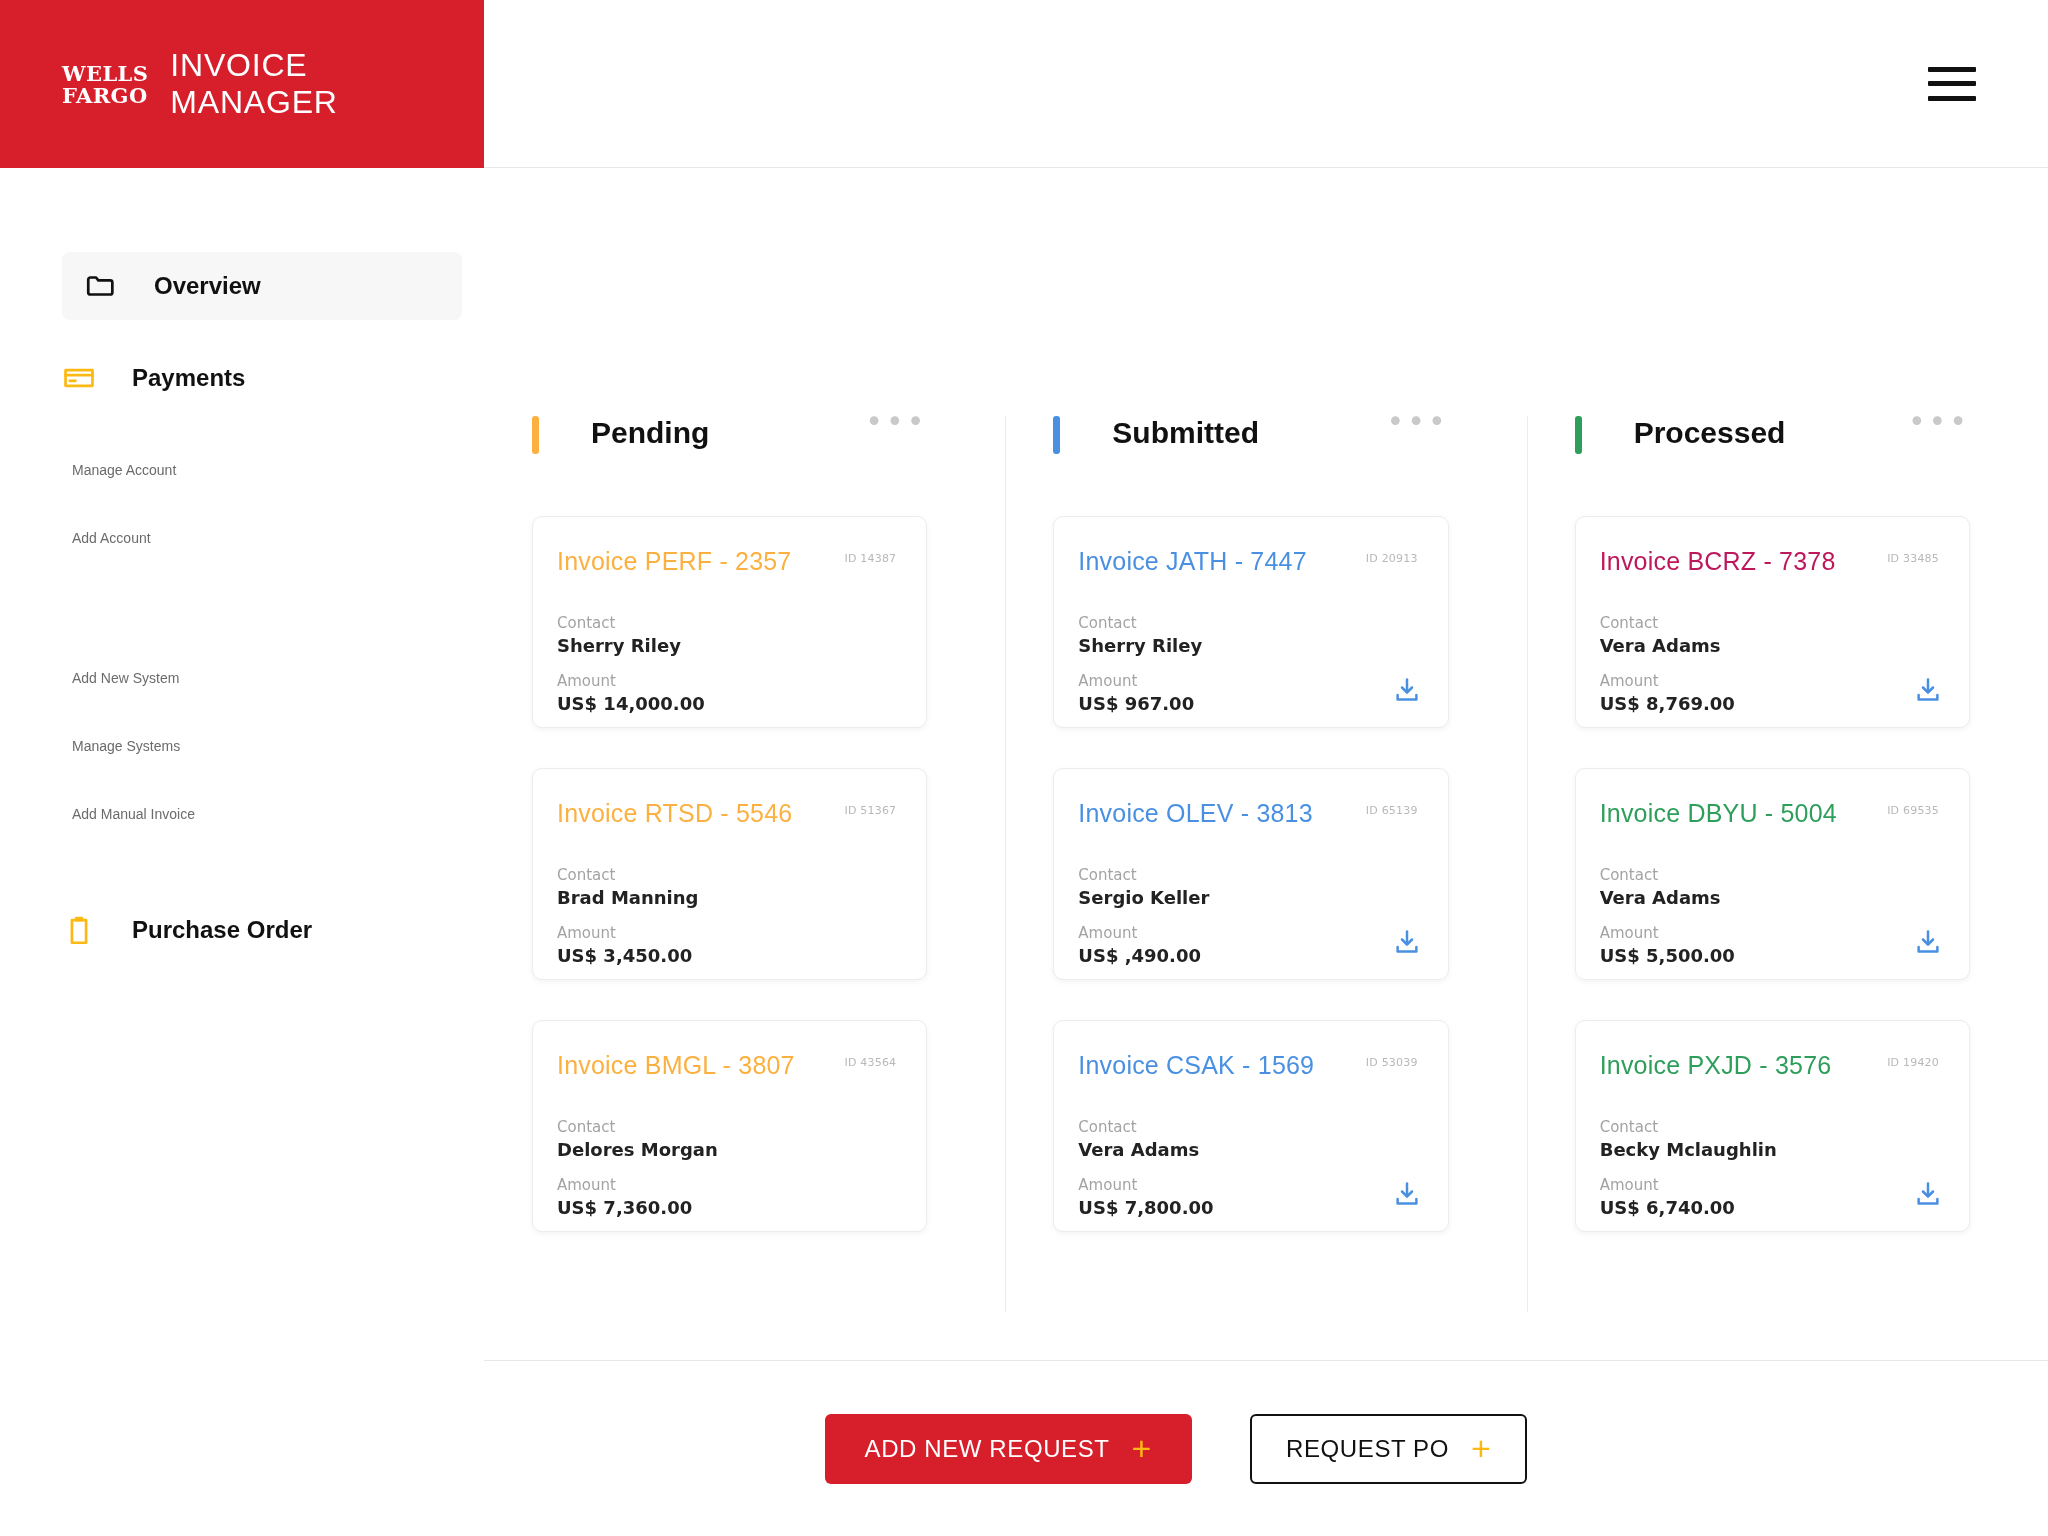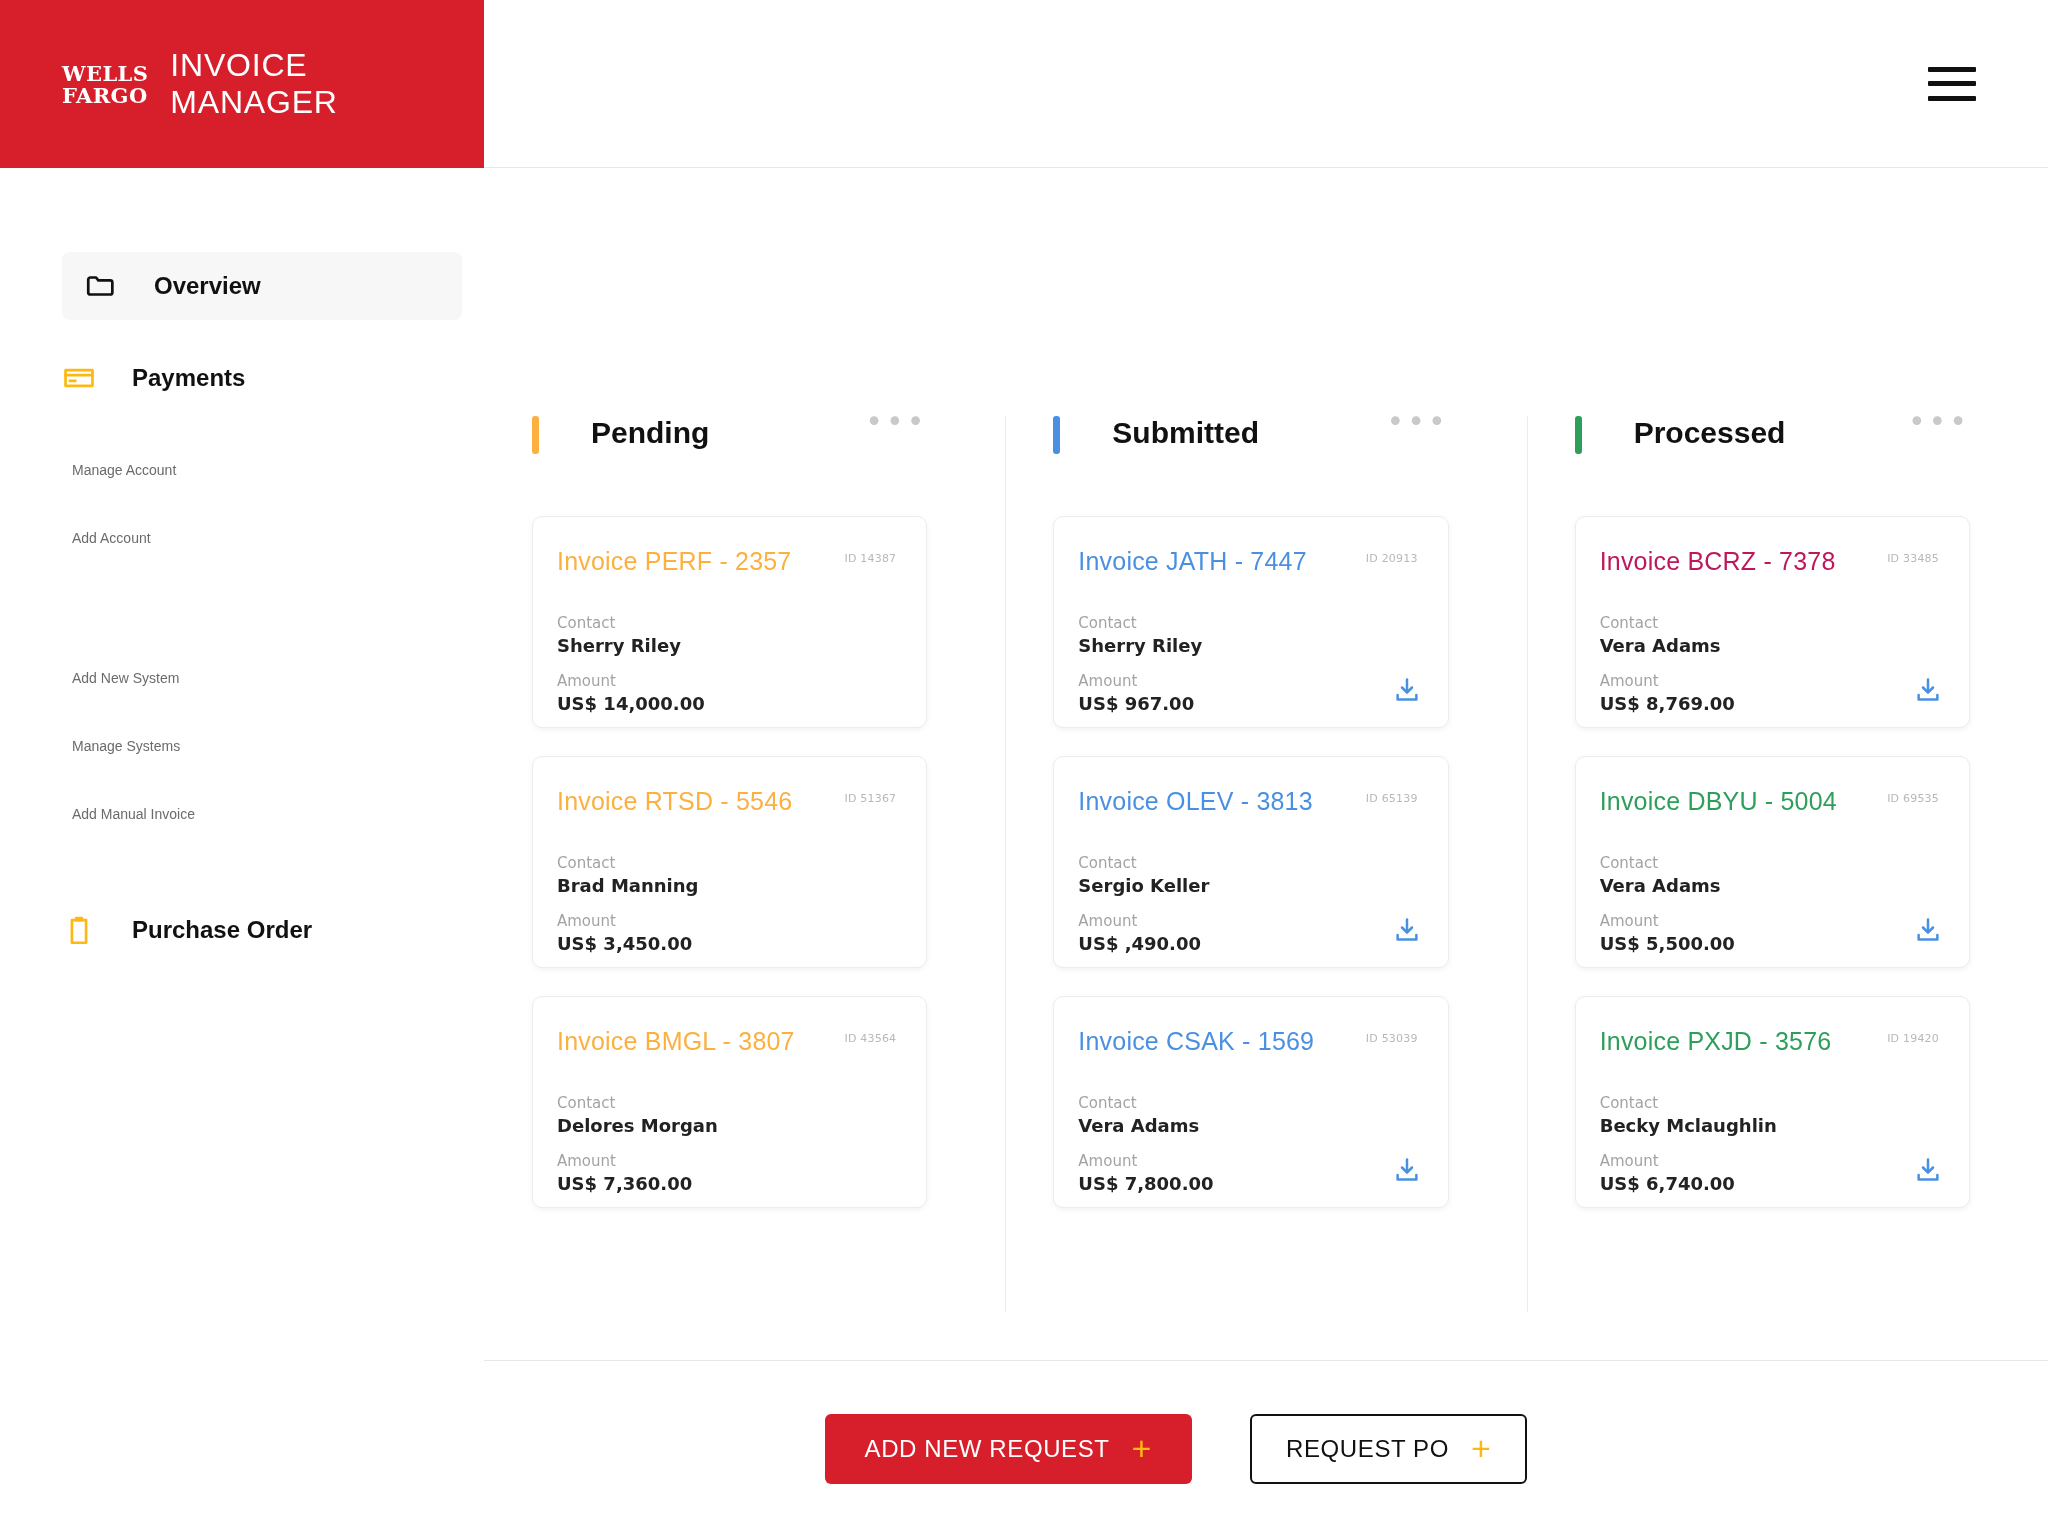--- a/index.html
+++ b/index.html
@@ -191,21 +191,21 @@
     font-size: 30px;
     letter-spacing: 3px;
     line-height: 0.4;
     cursor: pointer;
     user-select: none;
   }
   .cards {
     padding: 0 78px 0 48px;
     display: flex;
     flex-direction: column;
-    gap: 28px;
+    gap: 40px;
   }
   .card {
     background: #ffffff;
     border: 1px solid #ececec;
     border-radius: 10px;
     box-shadow: 0 2px 6px rgba(0,0,0,0.05);
     padding: 30px 30px 26px 24px;
     height: 212px;
     position: relative;
     cursor: pointer;

